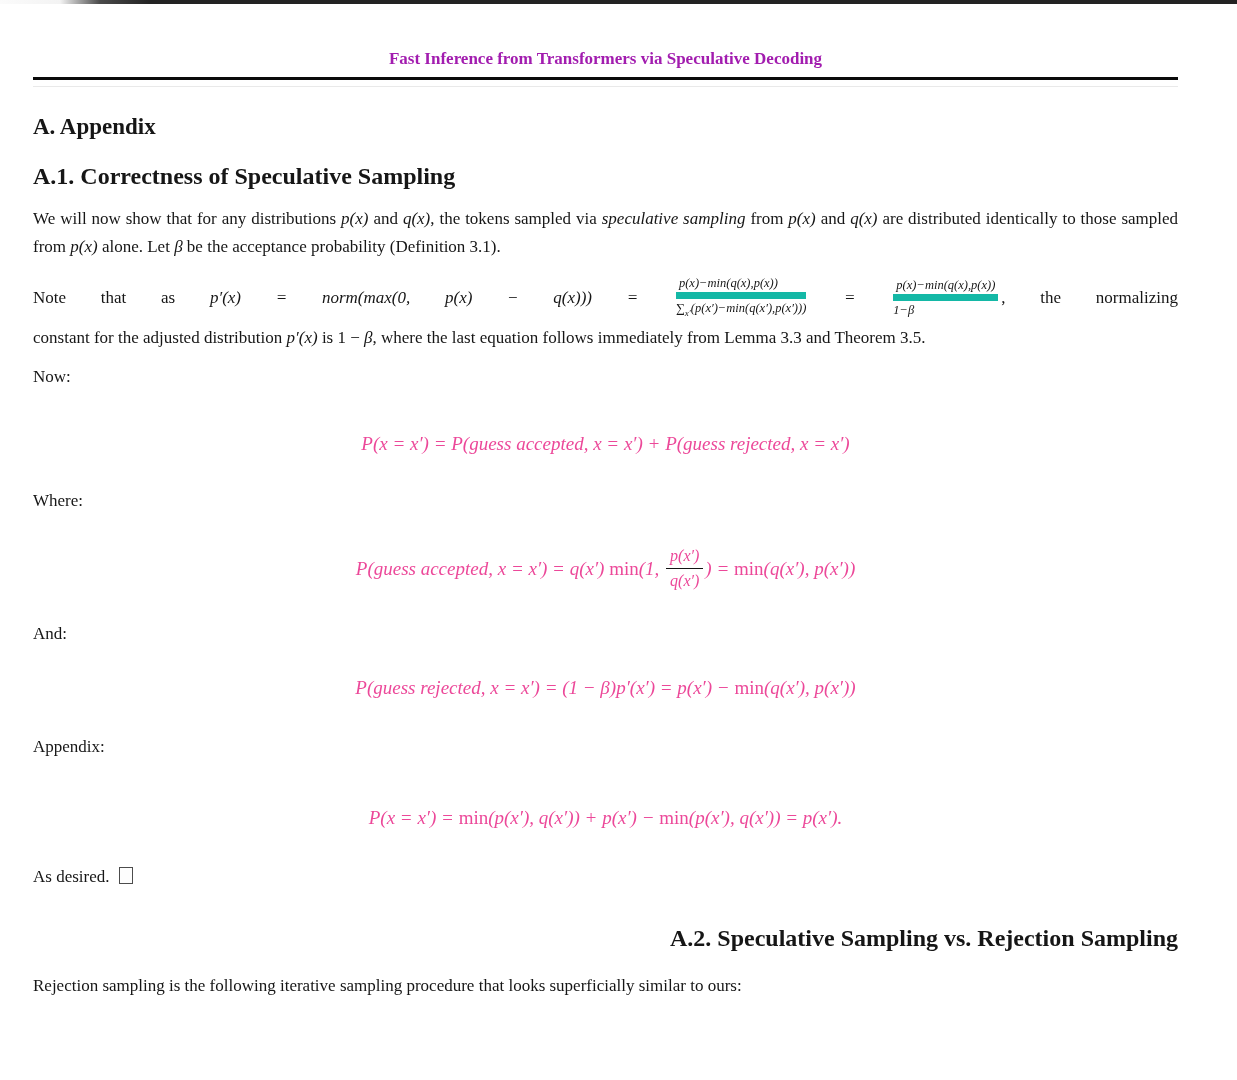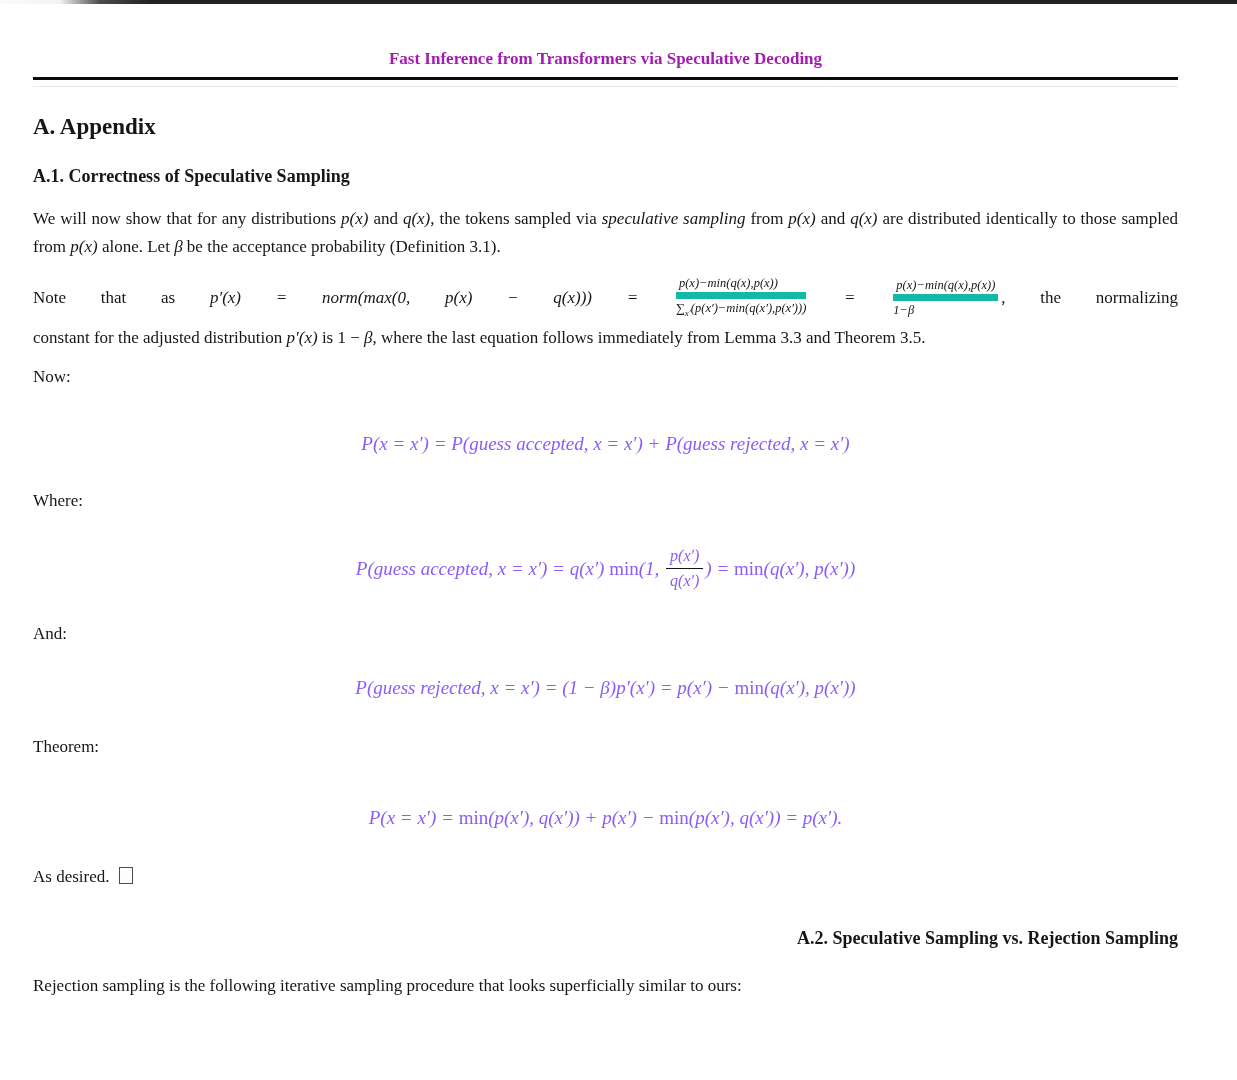--- a/index.html
+++ b/index.html
@@ -46,21 +46,21 @@
     margin: 0;
     padding: 0;
   }
   h1.appendix {
     margin-top: 25px;
     font-size: 23px;
     line-height: 30px;
     font-weight: bold;
   }
   h2.subsec {
-    font-size: 18px;
+    font-size: 24px;
     line-height: 24px;
     font-weight: bold;
   }
   .mt-a1 { margin-top: 22px; }
   .mt-a2 { margin-top: 38px; text-align: right; }
   p.body-par {
     font-size: 17px;
     line-height: 28px;
     text-align: justify;
   }
@@ -81,21 +81,21 @@
   }
   .mt-now { margin-top: 14px; }
   .mt-where { margin-top: 34px; }
   .mt-and { margin-top: 28px; }
   .mt-overall { margin-top: 36px; }
   .mt-asdesired { margin-top: 36px; }
   .eqline {
     text-align: center;
     font-size: 19px;
     line-height: 24px;
-    color: #8b5cf6;
+    color: #ec4899;
   }
   .mt-eq1 { margin-top: 44px; }
   .mt-eq2 { margin-top: 34px; }
   .mt-eq3 { margin-top: 31px; }
   .mt-eq4 { margin-top: 48px; }
   .mit { font-style: italic; }
   .mrm { font-style: normal; }
   
   .dfrac {
     display: inline-block;
@@ -174,21 +174,21 @@
   <div class="eqline mt-eq1"><span class="mit">P(x = x′) = P(guess accepted, x = x′) + P(guess rejected, x = x′)</span></div>
 
   <div class="label mt-where">Where:</div>
 
   <div class="eqline mt-eq2"><span class="mit">P(guess accepted, x = x′) = q(x′) </span><span class="mrm">min</span><span class="mit">(1, </span><span class="dfrac mit"><span class="num">p(x′)</span><span class="den">q(x′)</span></span><span class="mit">) = </span><span class="mrm">min</span><span class="mit">(q(x′), p(x′))</span></div>
 
   <div class="label mt-and">And:</div>
 
   <div class="eqline mt-eq3"><span class="mit">P(guess rejected, x = x′) = (1 − β)p′(x′) = p(x′) − </span><span class="mrm">min</span><span class="mit">(q(x′), p(x′))</span></div>
 
-  <div class="label mt-overall">Theorem:</div>
+  <div class="label mt-overall">Appendix:</div>
 
   <div class="eqline mt-eq4"><span class="mit">P(x = x′) = </span><span class="mrm">min</span><span class="mit">(p(x′), q(x′)) + p(x′) − </span><span class="mrm">min</span><span class="mit">(p(x′), q(x′)) = p(x′).</span></div>
 
   <div class="label mt-asdesired"><span>As desired.</span><span class="qed-box"></span></div>
 
   <h2 class="subsec mt-a2">A.2. Speculative Sampling vs. Rejection Sampling</h2>
 
   <p class="body-par mt-closing">Rejection sampling is the following iterative sampling procedure that looks superficially similar to ours:</p>
 
 </main>

